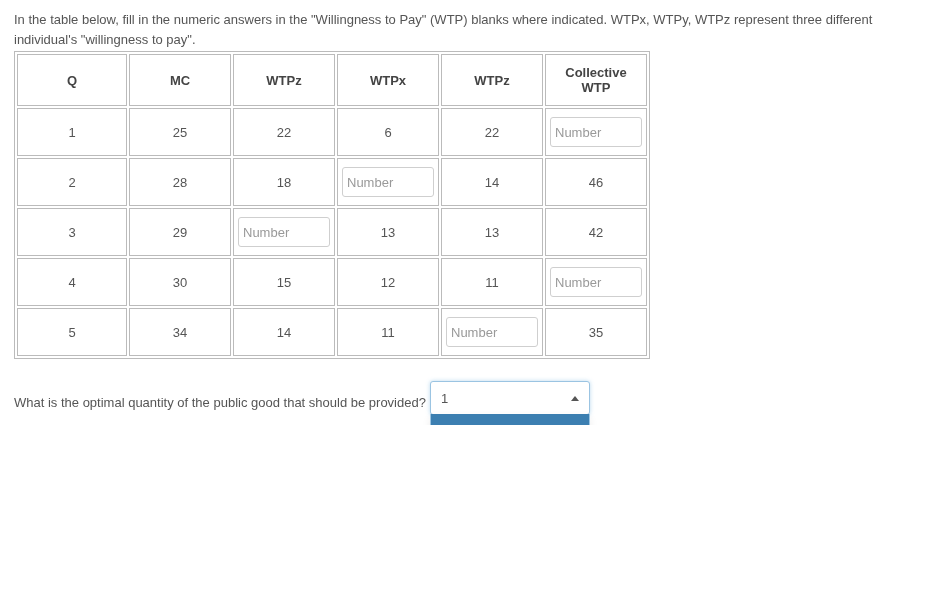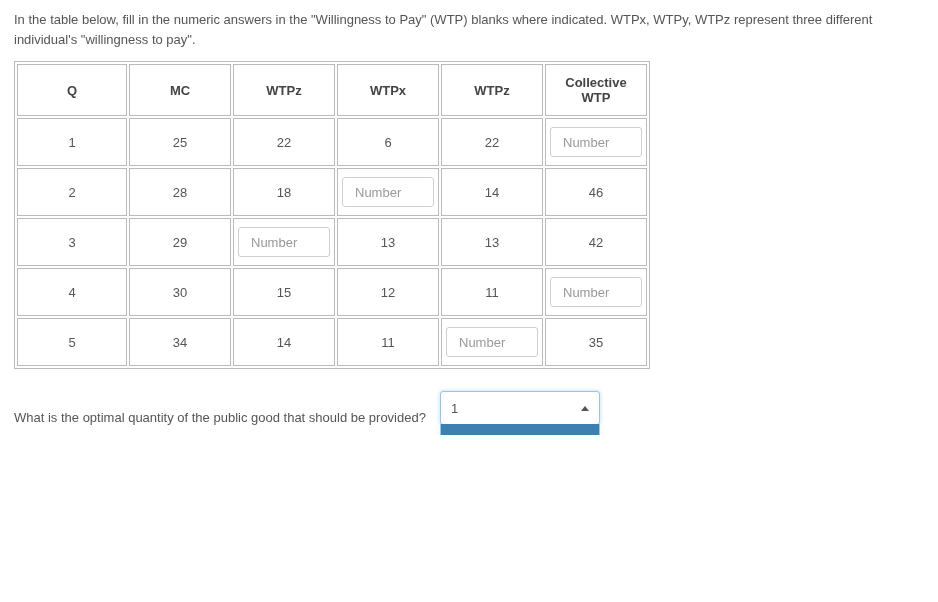--- a/index.html
+++ b/index.html
@@ -8,21 +8,21 @@
       font-size: 13px;
       color: #444;
       margin: 0;
       padding: 10px 14px;
       background: #fff;
       width: 938px;
     }
     .instructions {
       color: #555;
       line-height: 1.5;
-      margin-bottom: 12px;
+      margin-bottom: 2px;
     }
     table.wtp {
       border-collapse: separate;
       border-spacing: 2px;
       border: 1px solid #bbb;
     }
     table.wtp th, table.wtp td {
       border: 1px solid #bbb;
       text-align: center;
       vertical-align: middle;
@@ -36,31 +36,31 @@
       color: #444;
       padding: 10px 4px;
     }
     .col-q { width: 110px; }
     .col { width: 102px; }
     input.num {
       width: 92px;
       height: 30px;
       border: 1px solid #cfcfcf;
       border-radius: 3px;
-      padding: 4px 12px;
+      padding: 4px 4px;
       font-size: 13px;
       color: #777;
       background: #fff;
     }
     input.num::placeholder { color: #999; }
     .question-row {
       margin-top: 22px;
       display: flex;
-      align-items: flex-end;
-      gap: 14px;
+      align-items: center;
+      gap: 4px;
     }
     .question-text {
       padding-top: 8px;
       color: #555;
     }
     .dropdown {
       position: relative;
       width: 160px;
     }
     .dropdown-button {

